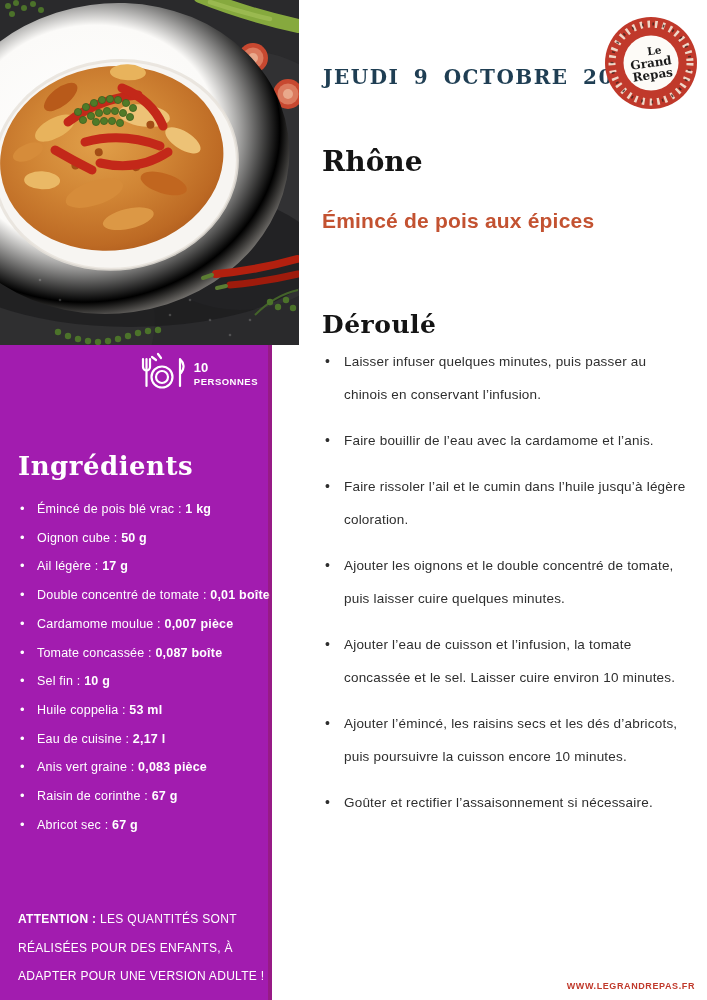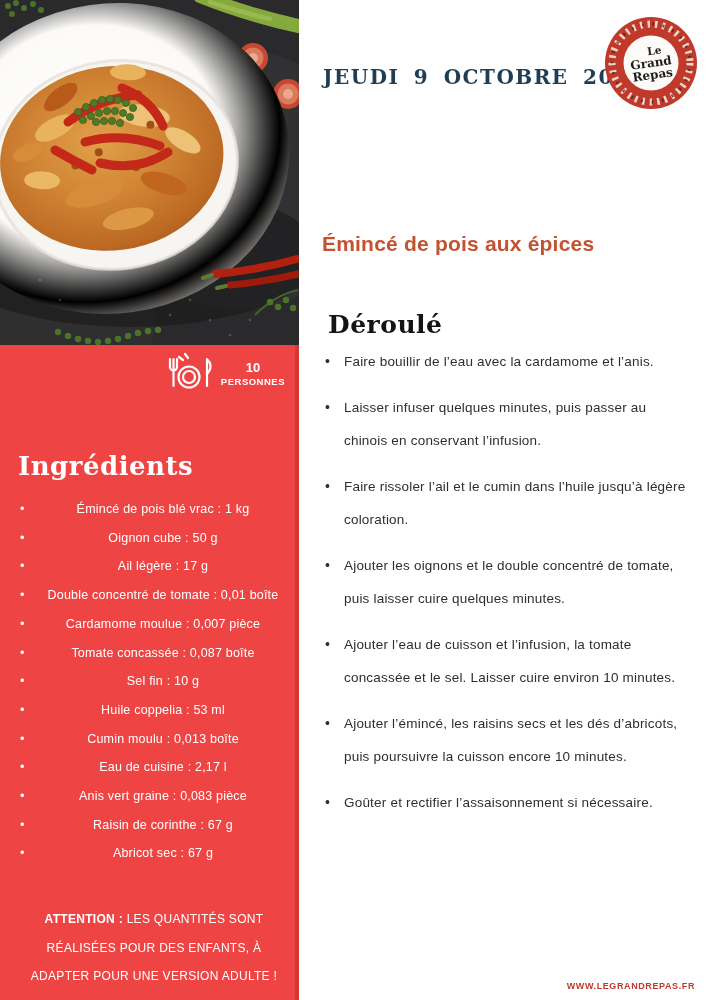--- a/index.html
+++ b/index.html
@@ -6,22 +6,22 @@
   .page{
     position:relative; width:707px; height:1000px; margin:0 auto;
     background:#ffffff; overflow:hidden;
     font-family:"Liberation Sans", sans-serif;
   }
   
   .left-col{position:absolute;left:0;top:0;width:299px;height:1000px;}
   .photo{position:relative;width:299px;height:345px;background:#2a2a2c;overflow:hidden;}
   .photo svg{display:block;}
   .red-panel{
-    position:absolute;left:0;top:345px;width:299px;height:655px;
-    background:#ef4444;color:#ffffff;text-align:center;
+    position:absolute;left:0;top:345px;width:272px;height:655px;
+    background:#a21caf;color:#ffffff;
   }
   .red-panel::after{
     content:"";position:absolute;top:0;right:0;width:4px;height:100%;
     background:rgba(120,20,10,.25);
   }
   .serves-badge{
     position:absolute;top:7px;right:14px;display:flex;align-items:center;gap:9px;
   }
   .serves-badge svg{display:block;}
   .serves-text{display:flex;flex-direction:column;line-height:1.25;}
@@ -35,44 +35,44 @@
     position:absolute;left:20px;top:150px;right:10px;
     list-style:none;margin:0;padding:0;
   }
   .ingredients-list li{
     position:relative;padding-left:17px;font-size:12.5px;line-height:28.7px;
     letter-spacing:.2px;white-space:nowrap;
   }
   .ingredients-list li::before{
     content:"•";position:absolute;left:0;top:0;font-size:13px;
   }
-  .ing-value{font-weight:400;}
+  .ing-value{font-weight:700;}
   .attention-note{
     position:absolute;left:18px;top:548px;width:272px;
     font-size:12px;line-height:28.5px;letter-spacing:.3px;text-transform:uppercase;
   }
   .attention-label{font-weight:800;}
   
   .right-col{position:absolute;left:299px;top:0;width:408px;height:1000px;}
   .date-heading{
     position:absolute;left:24px;top:52px;
     font-family:"DejaVu Serif", serif;font-weight:700;font-size:20px;
     letter-spacing:1.5px;word-spacing:6px;color:#1f3e53;
   }
   .brand-logo{position:absolute;top:15px;right:8px;width:96px;height:96px;}
   .region-heading{
     position:absolute;left:23px;top:122px;
     font-family:"DejaVu Serif", serif;font-weight:700;font-size:28px;color:#141414;
   }
   .recipe-title{
-    position:absolute;left:23px;top:211px;
+    position:absolute;left:23px;top:188px;
     font-size:21px;font-weight:700;color:#c35231;letter-spacing:.2px;
   }
   .steps-heading{
-    position:absolute;left:29px;top:289px;
+    position:absolute;left:23px;top:289px;
     font-family:"DejaVu Serif", serif;font-weight:700;font-size:25px;color:#141414;
     letter-spacing:.5px;
   }
   .steps-list{
     position:absolute;left:24px;top:345px;width:364px;
     list-style:none;margin:0;padding:0;
   }
   .steps-list li{
     position:relative;padding-left:21px;margin-bottom:13px;
     font-size:13.5px;line-height:33px;color:#2e2e2e;letter-spacing:.2px;
@@ -255,21 +255,20 @@
           <li><span class="ing-label">Double concentré de tomate :</span> <span class="ing-value">0,01 boîte</span></li>
 
           <li><span class="ing-label">Cardamome moulue :</span> <span class="ing-value">0,007 pièce</span></li>
 
           <li><span class="ing-label">Tomate concassée :</span> <span class="ing-value">0,087 boîte</span></li>
 
           <li><span class="ing-label">Sel fin :</span> <span class="ing-value">10 g</span></li>
 
           <li><span class="ing-label">Huile coppelia :</span> <span class="ing-value">53 ml</span></li>
 
-          <li><span class="ing-label">Cumin moulu :</span> <span class="ing-value">0,013 boîte</span></li>
 
           <li><span class="ing-label">Eau de cuisine :</span> <span class="ing-value">2,17 l</span></li>
 
           <li><span class="ing-label">Anis vert graine :</span> <span class="ing-value">0,083 pièce</span></li>
 
           <li><span class="ing-label">Raisin de corinthe :</span> <span class="ing-value">67 g</span></li>
 
           <li><span class="ing-label">Abricot sec :</span> <span class="ing-value">67 g</span></li>
         </ul>
 
@@ -289,30 +288,31 @@
         <circle cx="48" cy="48" r="39" fill="none" stroke="#3a241e" stroke-width="3" stroke-dasharray="1.5 9" stroke-dashoffset="4" opacity=".8"></circle>
         <circle cx="48" cy="48" r="27.5" fill="#fdfbf7"></circle>
         <g transform="rotate(-8 48 48)" fill="#1c1c1c" font-family="DejaVu Serif, serif" font-weight="700" text-anchor="middle">
           <text x="53" y="40" font-size="10.5">Le</text>
           <text x="48" y="52" font-size="12">Grand</text>
           <text x="48" y="64" font-size="12">Repas</text>
         </g>
       </svg>
     </div>
 
+    <h2 class="region-heading">Rhône</h2>
 
     <h3 class="recipe-title">Émincé de pois aux épices</h3>
 
     <h2 class="steps-heading">Déroulé</h2>
 
     <ul class="steps-list">
 
+        <li>Laisser infuser quelques minutes, puis passer au chinois en conservant l’infusion.</li>
+
         <li>Faire bouillir de l’eau avec la cardamome et l’anis.</li>
-
-        <li>Laisser infuser quelques minutes, puis passer au chinois en conservant l’infusion.</li>
 
         <li>Faire rissoler l’ail et le cumin dans l’huile jusqu’à légère coloration.</li>
 
         <li>Ajouter les oignons et le double concentré de tomate, puis laisser cuire quelques minutes.</li>
 
         <li>Ajouter l’eau de cuisson et l’infusion, la tomate concassée et le sel. Laisser cuire environ 10 minutes.</li>
 
         <li>Ajouter l’émincé, les raisins secs et les dés d’abricots, puis poursuivre la cuisson encore 10 minutes.</li>
 
         <li>Goûter et rectifier l’assaisonnement si nécessaire.</li>

